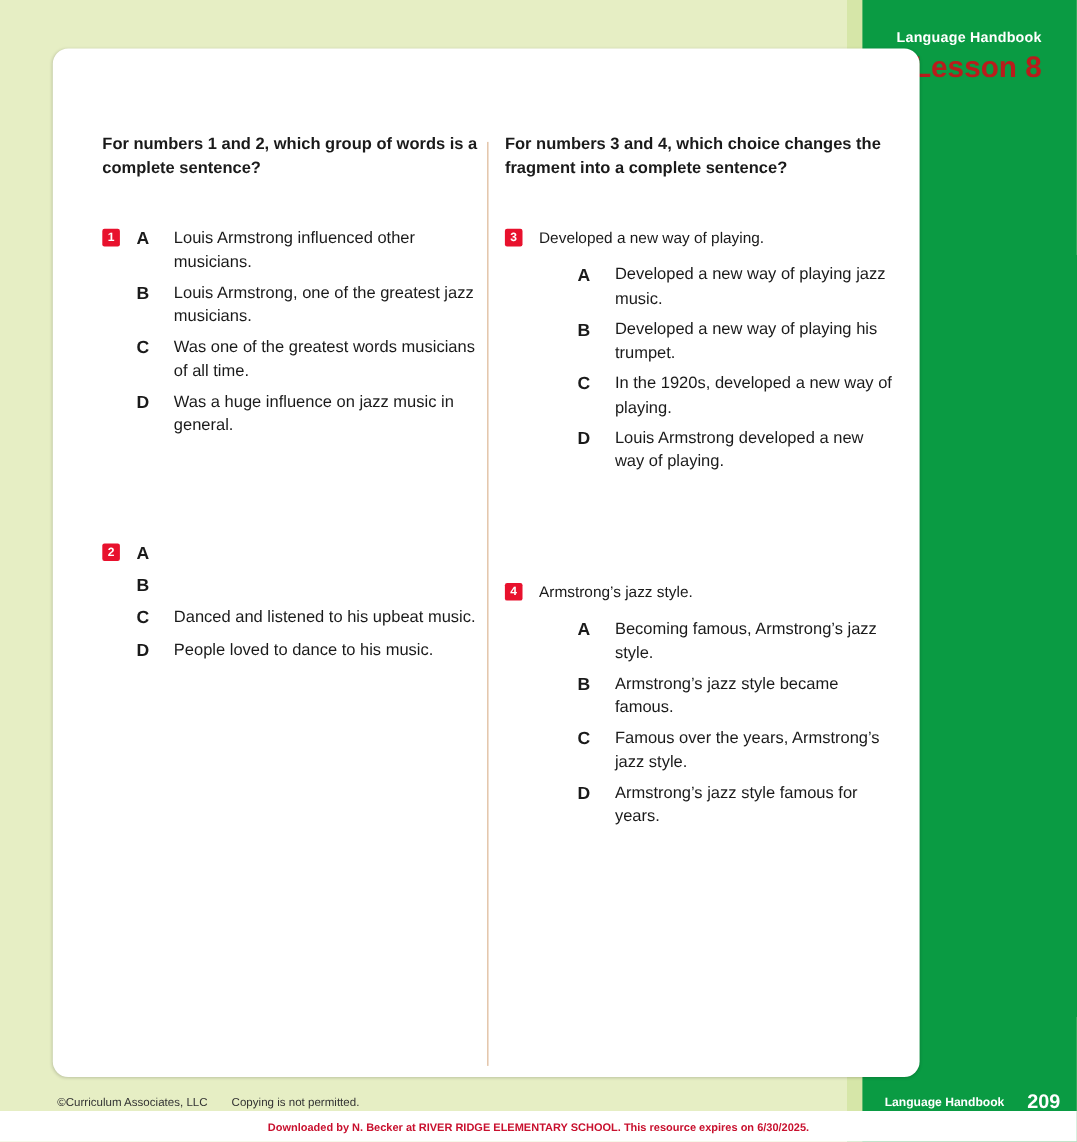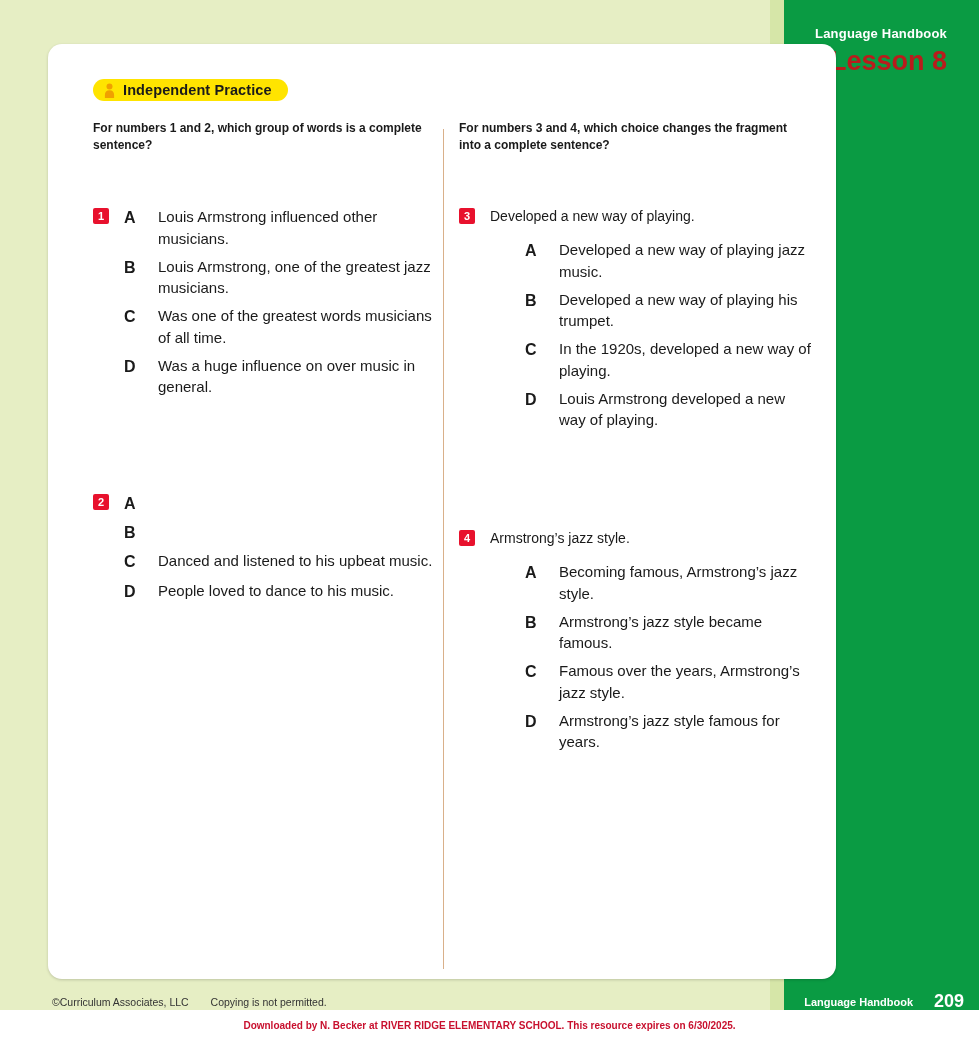--- a/index.html
+++ b/index.html
@@ -102,21 +102,21 @@
   .col-right { left: 411px; width: 350px; }
 
   .col-divider {
     position: absolute;
     left: 395px; top: 85px;
     width: 1px; height: 840px;
     background: #d9b08a;
   }
 
   .col-prompt {
-    font-size: 12px;
+    font-size: 15px;
     font-weight: bold;
     color: #1a1a1a;
     line-height: 1.45;
     margin: 0 0 0 0;
   }
 
   
   .qgroup { position: absolute; }
 
   .qnum {
@@ -204,27 +204,20 @@
 <div class="bg-left"></div>
 <div class="bg-right"></div>
 <div class="bg-right-strip"></div>
 <div class="bg-bottom-white"></div>
 
 <div class="hdr-handbook">Language Handbook</div>
 <div class="hdr-lesson">Lesson 8</div>
 
 <div class="card">
 
-  <div class="practice-banner">
-    <svg class="practice-icon" viewBox="0 0 13 15">
-      <circle cx="6.5" cy="3.4" r="3" fill="#f0a000"></circle>
-      <path d="M6.5 7.2c-3 0-4.6 2-4.6 4.6v3.2h9.2v-3.2c0-2.6-1.6-4.6-4.6-4.6z" fill="#f0a000"></path>
-    </svg>
-    <span class="practice-label">Independent Practice</span>
-  </div>
 
   <div class="col-divider"></div>
 
   <div class="col col-left">
     <p class="col-prompt">For numbers 1 and 2, which group of words is a complete sentence?</p>
   </div>
 
   <div class="qgroup" style="left:45px; top:162px; width:345px;">
     <div class="qnum">1</div>
     <div class="choices-l">
@@ -235,21 +228,21 @@
       <div class="choice">
         <span class="choice-letter">B</span>
         <span class="choice-text">Louis Armstrong, one of the greatest jazz musicians.</span>
       </div>
       <div class="choice">
         <span class="choice-letter">C</span>
         <span class="choice-text">Was one of the greatest words musicians of all time.</span>
       </div>
       <div class="choice">
         <span class="choice-letter">D</span>
-        <span class="choice-text">Was a huge influence on over music in general.</span>
+        <span class="choice-text">Was a huge influence on jazz music in general.</span>
       </div>
     </div>
   </div>
 
   <div class="qgroup" style="left:45px; top:448px; width:345px;">
     <div class="qnum">2</div>
     <div class="choices-l">
       <div class="choice">
         <span class="choice-letter">A</span>
       </div>

